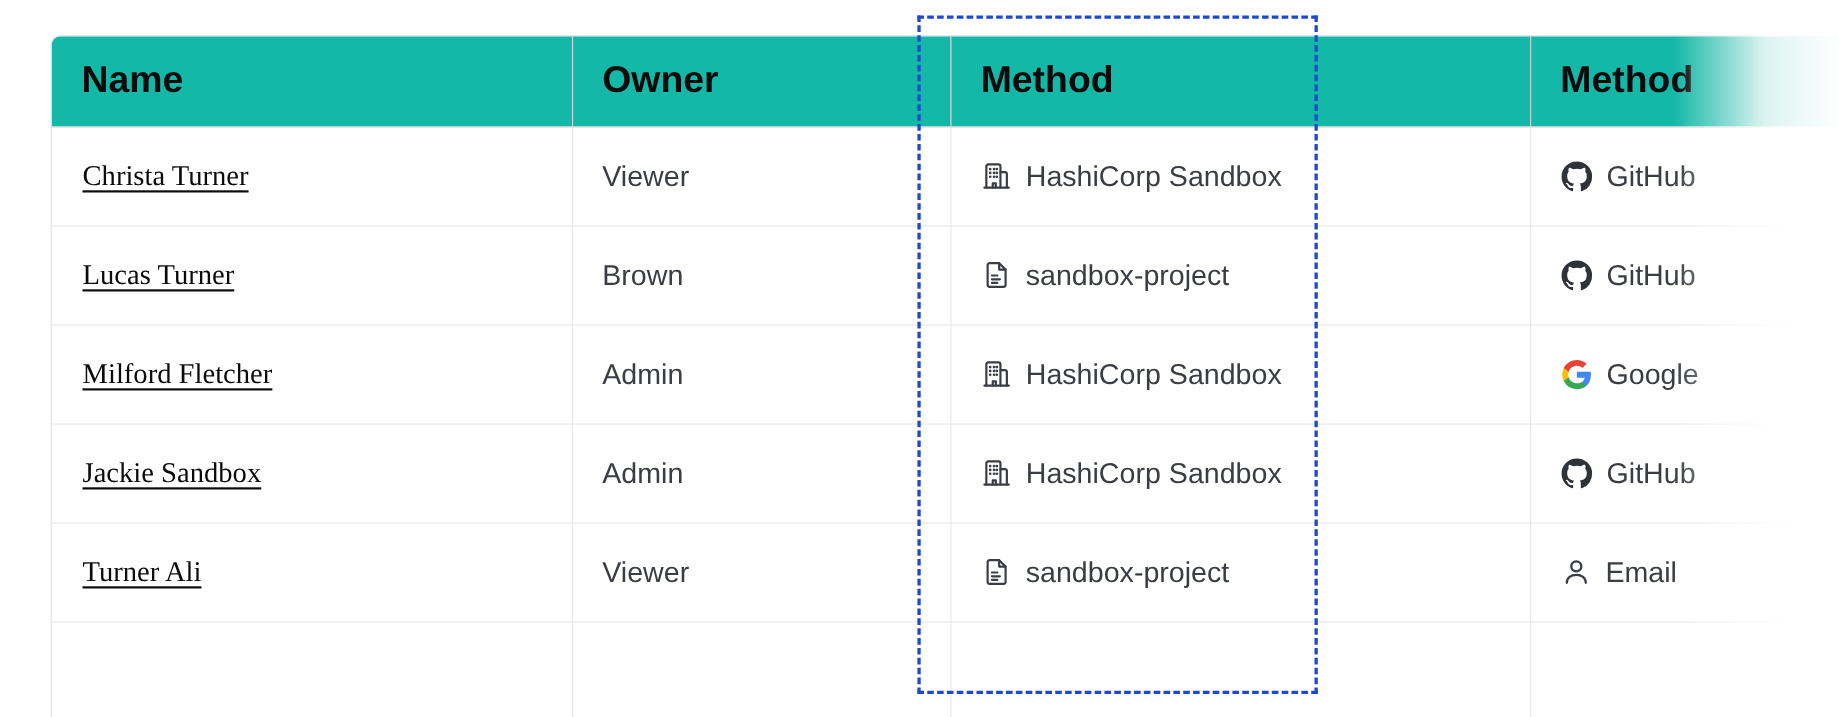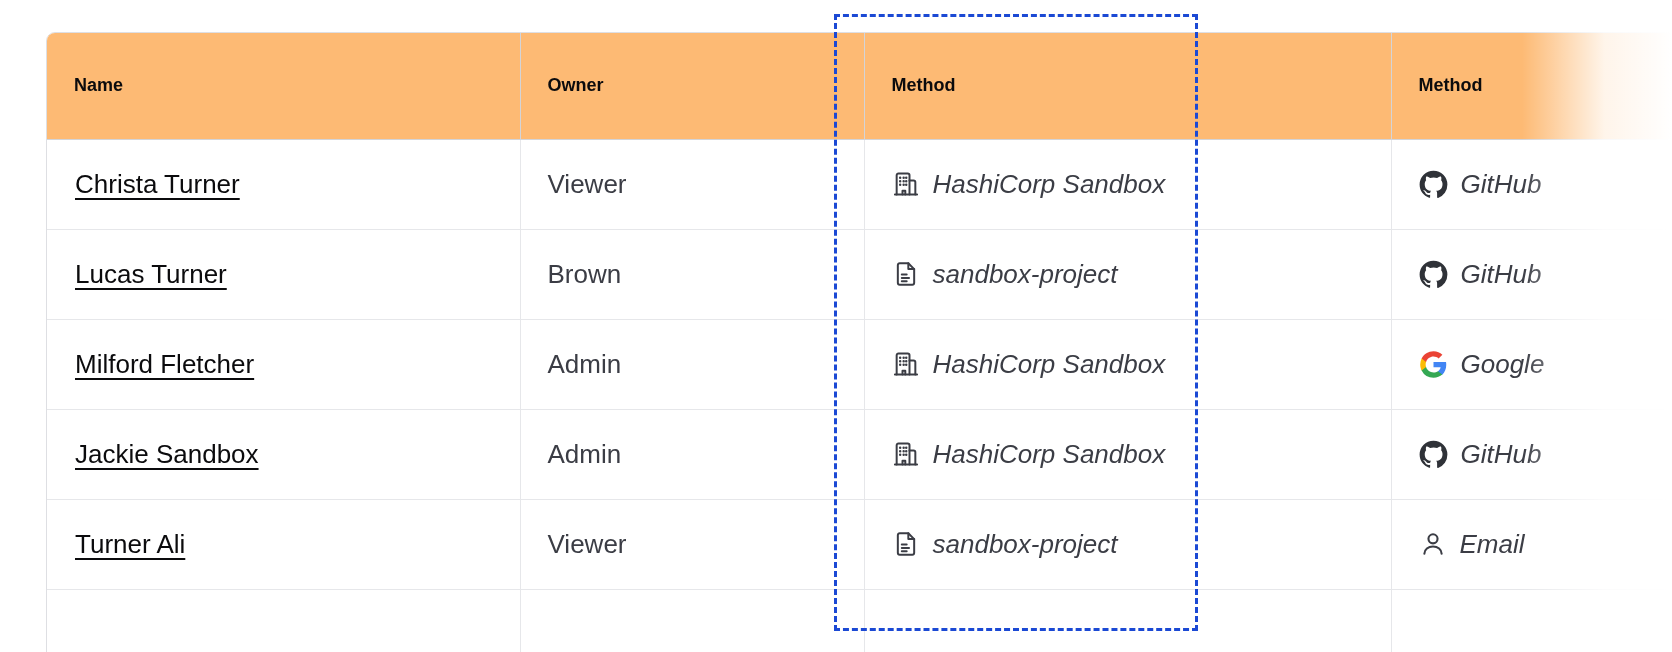--- a/index.html
+++ b/index.html
@@ -40,26 +40,26 @@
   }
 
   
   col.c-name   { width: 473px; }
   col.c-role   { width: 344px; }
   col.c-scope  { width: 527px; }
   col.c-method { width: 296px; }
 
   
   thead th {
-    background: #fdba74;
-    height: 106px;
+    background: #14b8a6;
+    height: 82px;
     padding: 0 0 0 27px;
     text-align: left;
     vertical-align: middle;
-    font-size: 18px;
+    font-size: 34px;
     font-weight: bold;
     color: #0b0b0d;
     border-bottom: 1px solid #d3d4d8;
     border-right: 1px solid #d3d4d8;
     white-space: nowrap;
   }
   thead th:last-child { border-right: none; }
 
   
   tbody td {
@@ -68,36 +68,35 @@
     vertical-align: middle;
     font-size: 26px;
     color: #3b3d45;
     border-bottom: 1px solid #e6e7ea;
     border-right: 1px solid #e6e7ea;
     white-space: nowrap;
   }
   tbody td:last-child { border-right: none; }
   tbody tr:last-child td { border-bottom: 1px solid #e6e7ea; }
 
-  td.cell-name { padding-left: 28px; }
+  td.cell-name { padding-left: 28px; font-family: Liberation Serif, serif; }
 
   .name-link {
     color: #0b0b0d;
     font-size: 26px;
     text-decoration: underline;
     text-underline-offset: 5px;
     text-decoration-thickness: 2px;
     cursor: pointer;
   }
 
   .icon-cell {
     display: flex;
     align-items: center;
     gap: 13px;
-    font-style: italic;
   }
   .icon-cell svg { display: block; flex: 0 0 auto; }
   .icon-cell .lbl { line-height: 1; }
 
   
   tr.spacer td { height: 90px; }
 
   
   .fade-right {
     position: absolute;

